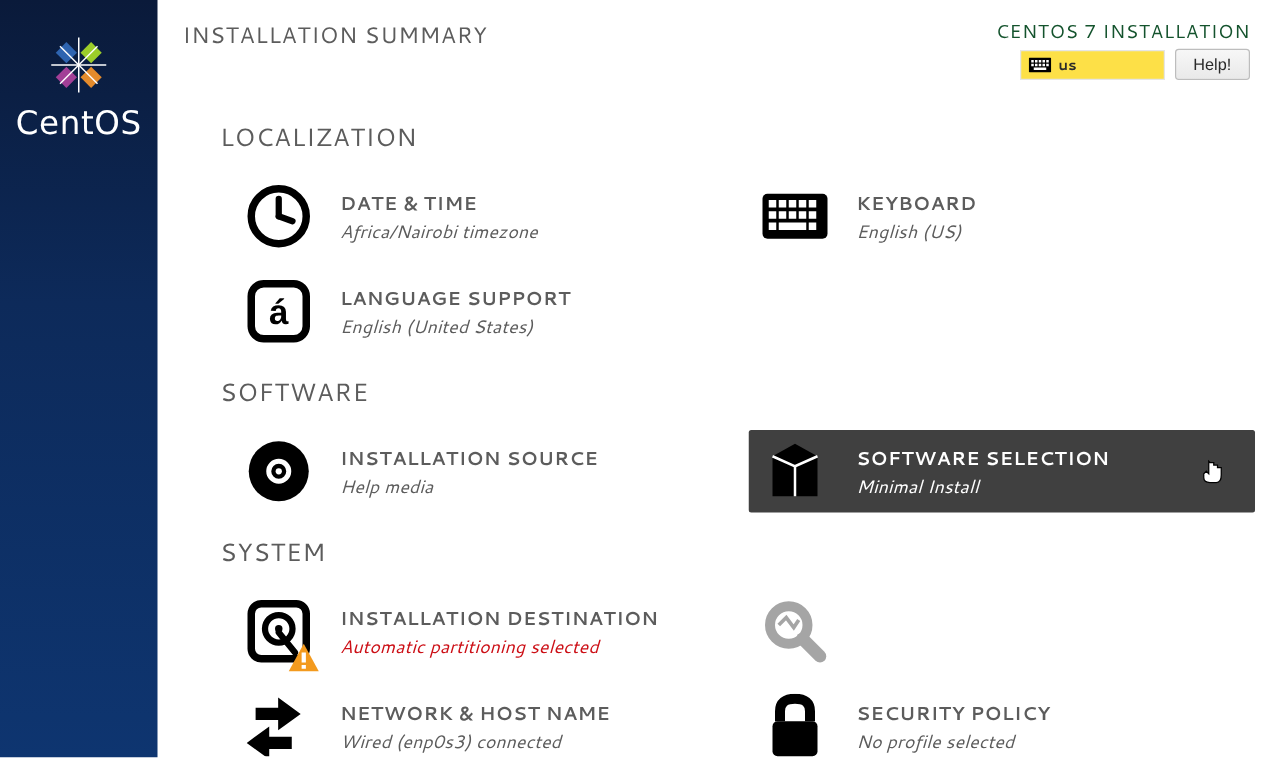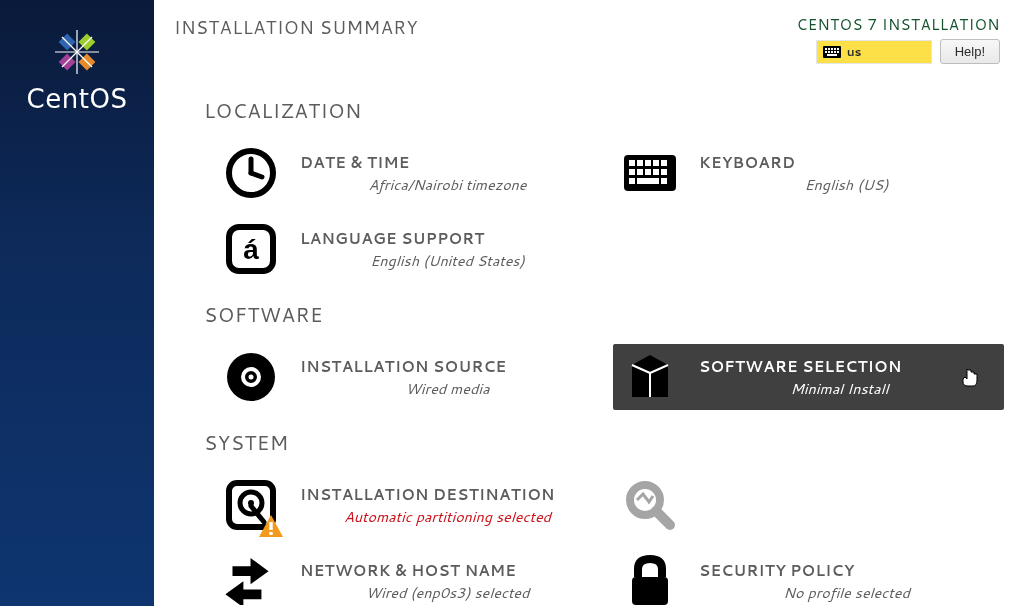--- a/index.html
+++ b/index.html
@@ -1,19 +1,19 @@
 <!DOCTYPE html>
 <html><head>
   <meta charset="utf-8">
   <style>
     * { margin: 0; padding: 0; box-sizing: border-box; }
     body { font-family: "Cantarell", "DejaVu Sans", sans-serif; width: 1024px; height: 606px; overflow: hidden; background: #fff; }
     .wrap { display: flex; height: 100%; }
     .sidebar {
-      width: 154px; height: 100%;
+      width: 126px; height: 100%;
       background: linear-gradient(180deg, #0a1a3a 0%, #0d2a5a 40%, #0e3570 100%);
       display: flex; flex-direction: column; align-items: center; padding-top: 28px;
     }
     .logo-mark { width: 48px; height: 48px; margin-bottom: 8px; }
     .logo-text { color: #fff; font-size: 26px; letter-spacing: 0.5px; font-weight: 400; font-family: "DejaVu Sans", sans-serif; }
     .main { flex: 1; padding: 0 20px 0 16px; position: relative; }
     .topbar { display: flex; justify-content: space-between; align-items: flex-start; padding: 14px 4px 24px 4px; gap: 36px; }
     .page-title { font-size: 18px; color: #5c5c5c; letter-spacing: 0.5px; font-weight: 400; }
     .topbar-right { display: flex; flex-direction: column; align-items: flex-end; gap: 4px; }
     .installer-name { font-size: 15px; color: #14532d; letter-spacing: 0.5px; }
@@ -26,21 +26,21 @@
       border: 1px solid #bdbdbd; border-radius: 3px;
       padding: 4px 14px; font-size: 13px; color: #2a2a2a; cursor: pointer;
     }
     .sections { padding-left: 34px; }
     .section-title { font-size: 20px; color: #5c5c5c; letter-spacing: 0.5px; margin: 8px 0 16px 0; font-weight: 400; }
     .grid { display: grid; grid-template-columns: 1fr 1fr; column-gap: 8px; row-gap: 10px; margin-bottom: 18px; padding-left: 10px; }
     .spoke { display: flex; align-items: center; gap: 22px; padding: 6px 10px 6px 10px; border-radius: 2px; cursor: pointer; }
     .spoke .icon { width: 54px; height: 54px; display: flex; align-items: center; justify-content: center; position: relative; }
     .spoke .texts { flex: 1; }
     .spoke .title { font-size: 15px; color: #5c5c5c; font-weight: 600; letter-spacing: 0.3px; }
-    .spoke .status { font-size: 14.5px; color: #5c5c5c; font-style: italic; margin-top: 1px; text-align: center; }
+    .spoke .status { font-size: 14.5px; color: #5c5c5c; font-style: italic; margin-top: 1px; }
     .spoke .status.warn { color: #cc0f16; }
     .spoke.selected { background: #404040; color: #fff; padding-right: 24px; }
     .spoke.selected .title { color: #fff; }
     .spoke.selected .status { color: #fff; }
     .cursor-glyph { position: absolute; right: 24px; top: 50%; transform: translateY(-50%); }
     .spoke { position: relative; }
     .dim svg { opacity: 0.35; }
     .warn-badge { position: absolute; right: -6px; bottom: -6px; }
   </style>
 </head>
@@ -166,21 +166,21 @@
         <div class="spoke">
           <div class="icon">
             <svg width="54" height="54" viewBox="0 0 54 54">
                 <circle cx="27" cy="27" r="24" fill="#000"></circle>
                 <circle cx="27" cy="27" r="8" fill="none" stroke="#fff" stroke-width="4"></circle>
                 <circle cx="27" cy="27" r="2.5" fill="#fff"></circle>
               </svg>
           </div>
           <div class="texts">
             <div class="title">INSTALLATION SOURCE</div>
-            <div class="status">Wired media</div>
+            <div class="status">Help media</div>
           </div>
         </div>
 
         <div class="spoke selected">
           <div class="icon">
             <svg width="48" height="52" viewBox="0 0 48 52">
                 <path d="M6 14 L24 4 L42 14 L42 46 L6 46 Z" fill="#000"></path>
                 <path d="M6 14 L24 22 L24 46" fill="none" stroke="#fff" stroke-width="2"></path>
                 <path d="M42 14 L24 22" fill="none" stroke="#fff" stroke-width="2"></path>
               </svg>
@@ -229,21 +229,21 @@
 
         <div class="spoke">
           <div class="icon">
             <svg width="56" height="48" viewBox="0 0 56 48">
               <path d="M8 34 L30 34 L30 44 L52 28 L30 12 L30 22 L8 22 Z" fill="#000" transform="translate(2,-10) scale(0.85)"></path>
               <path d="M48 34 L26 34 L26 44 L4 28 L26 12 L26 22 L48 22 Z" fill="#000" transform="translate(-2,14) scale(0.85)"></path>
             </svg>
           </div>
           <div class="texts">
             <div class="title">NETWORK &amp; HOST NAME</div>
-            <div class="status">Wired (enp0s3) selected</div>
+            <div class="status">Wired (enp0s3) connected</div>
           </div>
         </div>
 
         <div class="spoke">
           <div class="icon">
             <svg width="48" height="52" viewBox="0 0 48 52">
                 <path d="M12 22 L12 14 Q12 4 24 4 Q36 4 36 14 L36 22" fill="none" stroke="#000" stroke-width="8"></path>
                 <rect x="6" y="22" width="36" height="28" rx="4" fill="#000"></rect>
               </svg>
           </div>

